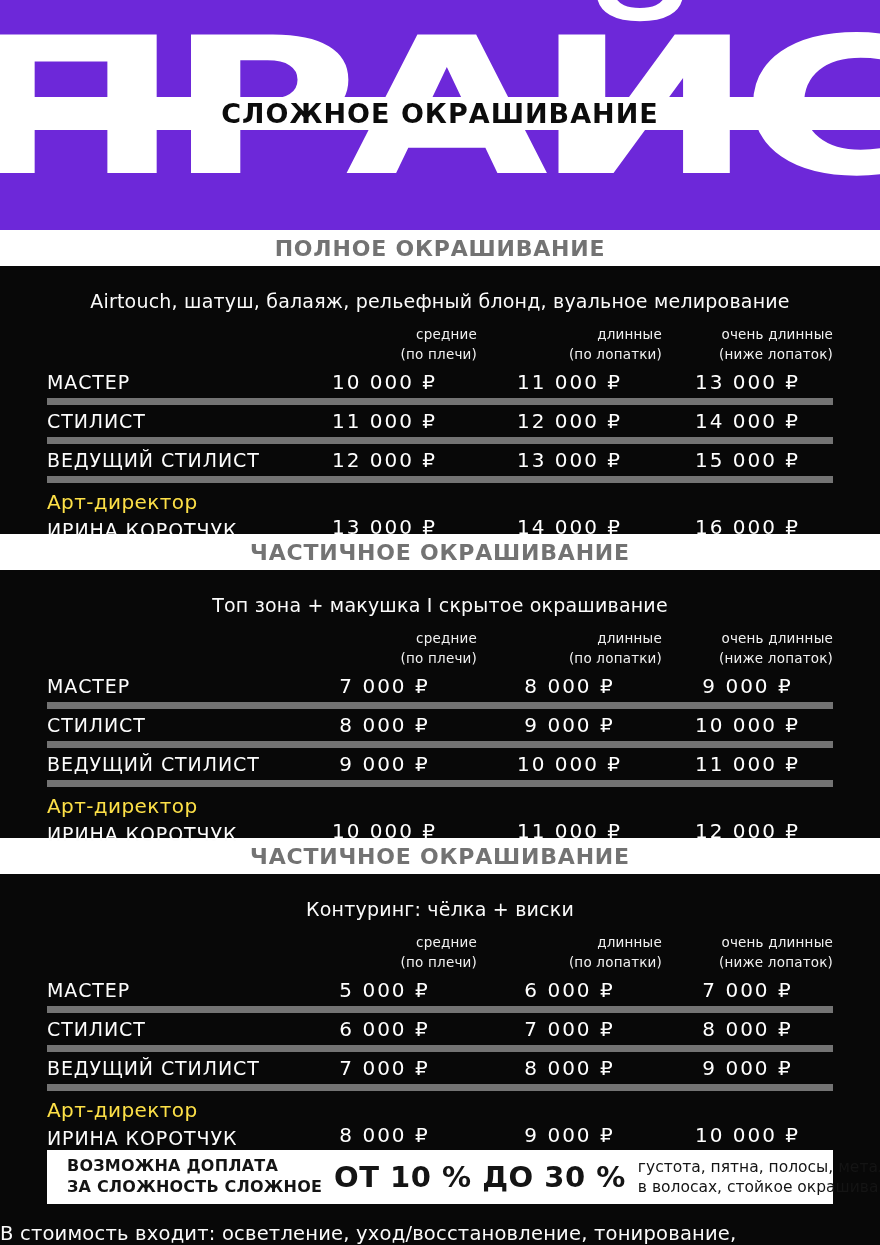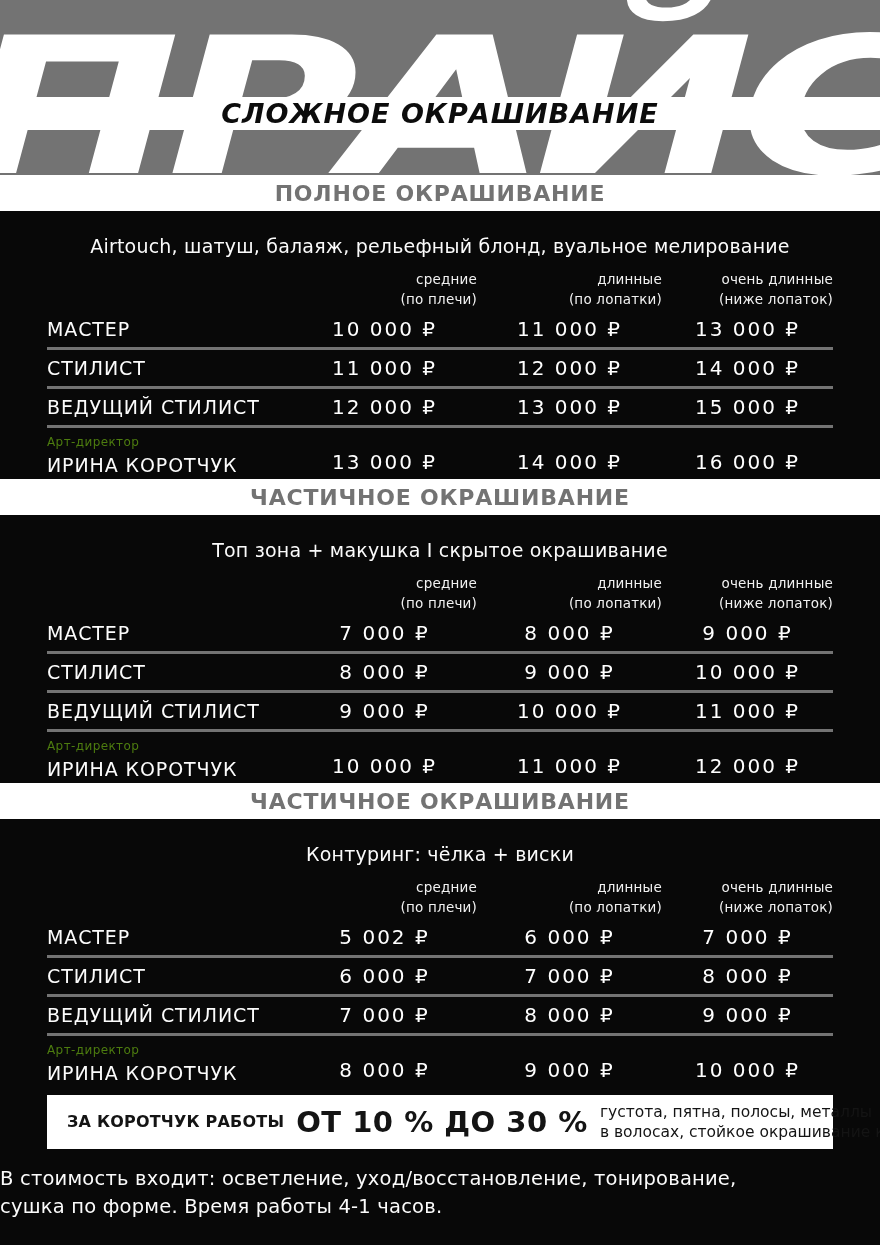--- a/index.html
+++ b/index.html
@@ -6,21 +6,21 @@
   html,body { width:880px; }
   body {
     height:1245px;
     background:#080808;
     font-family:"DejaVu Sans","Liberation Sans",sans-serif;
     color:#ffffff;
     overflow:hidden;
   }
 
   
-  .hero { position:relative; height:175px; overflow:hidden; background:#737373;font-style:italic; }
+  .hero { position:relative; height:230px; overflow:hidden; background:#6d28d9; }
   .hero-big {
     position:absolute; top:108px; left:50%;
     transform:translate(-50%,-50%) scaleX(1.38);
     font-size:190px; font-weight:bold; letter-spacing:-10px;
     line-height:1; white-space:nowrap; color:#ffffff; z-index:1;
   }
   .hero-band {
     position:absolute; top:97px; left:0; right:0; height:33px;
     background:#ffffff; z-index:3;
     display:flex; align-items:center; justify-content:center;
@@ -39,26 +39,26 @@
   .content { height:268px; padding:18px 47px 0; }
   .subtitle {
     text-align:center; font-size:19px; letter-spacing:0.2px;
     color:#fbfbfb; margin:4px 0 10px; height:27px; line-height:27px;
   }
 
   .grid { display:grid; grid-template-columns:245px 185px 185px 171px; }
   .thead { margin-bottom:2px; }
   .colhead { text-align:right; font-size:13.5px; line-height:1.45; color:#f2f2f2; letter-spacing:0.2px; }
 
-  .row { align-items:center; height:39px; border-bottom:3px solid #737373; }
+  .row { align-items:center; height:39px; border-bottom:7px solid #737373; }
   .rlabel { font-size:19px; letter-spacing:0.9px; color:#fcfcfc; }
   .price  { text-align:center; font-size:20px; letter-spacing:2px; color:#ffffff; white-space:nowrap; }
 
   .row-art { align-items:end; border-bottom:none; padding:7px 0 6px; height:auto; }
-  .sublabel { font-size:12px; letter-spacing:0.4px; color:#4d7c0f; margin-bottom:5px; }
+  .sublabel { font-size:20px; letter-spacing:0.4px; color:#fde047; margin-bottom:5px; }
   .row-art .price { padding-bottom:2px; }
 
   
   .surcharge {
     margin:8px 47px 0; height:54px; background:#ffffff; color:#141414;
     display:flex; align-items:center; justify-content:space-between;
     padding:0 20px;
   }
   .s-left  { font-weight:bold; font-size:16px; line-height:1.3; letter-spacing:0.2px; white-space:nowrap; }
   .s-mid   { font-weight:bold; font-size:29px; letter-spacing:0.5px; white-space:nowrap; padding:0 12px; }
@@ -198,21 +198,21 @@
         <div>длинные</div>
         <div>(по лопатки)</div>
       </div>
       <div class="colhead">
         <div>очень длинные</div>
         <div>(ниже лопаток)</div>
       </div>
     </div>
     <div class="grid row">
       <div class="rlabel">МАСТЕР</div>
-      <div class="price">5 002 ₽</div>
+      <div class="price">5 000 ₽</div>
       <div class="price">6 000 ₽</div>
       <div class="price">7 000 ₽</div>
     </div>
     <div class="grid row">
       <div class="rlabel">СТИЛИСТ</div>
       <div class="price">6 000 ₽</div>
       <div class="price">7 000 ₽</div>
       <div class="price">8 000 ₽</div>
     </div>
     <div class="grid row">
@@ -228,21 +228,22 @@
       </div>
       <div class="price">8 000 ₽</div>
       <div class="price">9 000 ₽</div>
       <div class="price">10 000 ₽</div>
     </div>
   </div>
 </section>
 
 <div class="surcharge">
   <div class="s-left">
-    <div>ЗА КОРОТЧУК РАБОТЫ</div>
+    <div>ВОЗМОЖНА ДОПЛАТА</div>
+    <div>ЗА СЛОЖНОСТЬ СЛОЖНОЕ</div>
   </div>
   <div class="s-mid">ОТ 10 % ДО 30 %</div>
   <div class="s-right">
     <div>густота, пятна, полосы, металлы</div>
     <div>в волосах, стойкое окрашивание корней</div>
   </div>
 </div>
 
 <div class="footer">
   <div>В стоимость входит: осветление, уход/восстановление, тонирование,</div>

